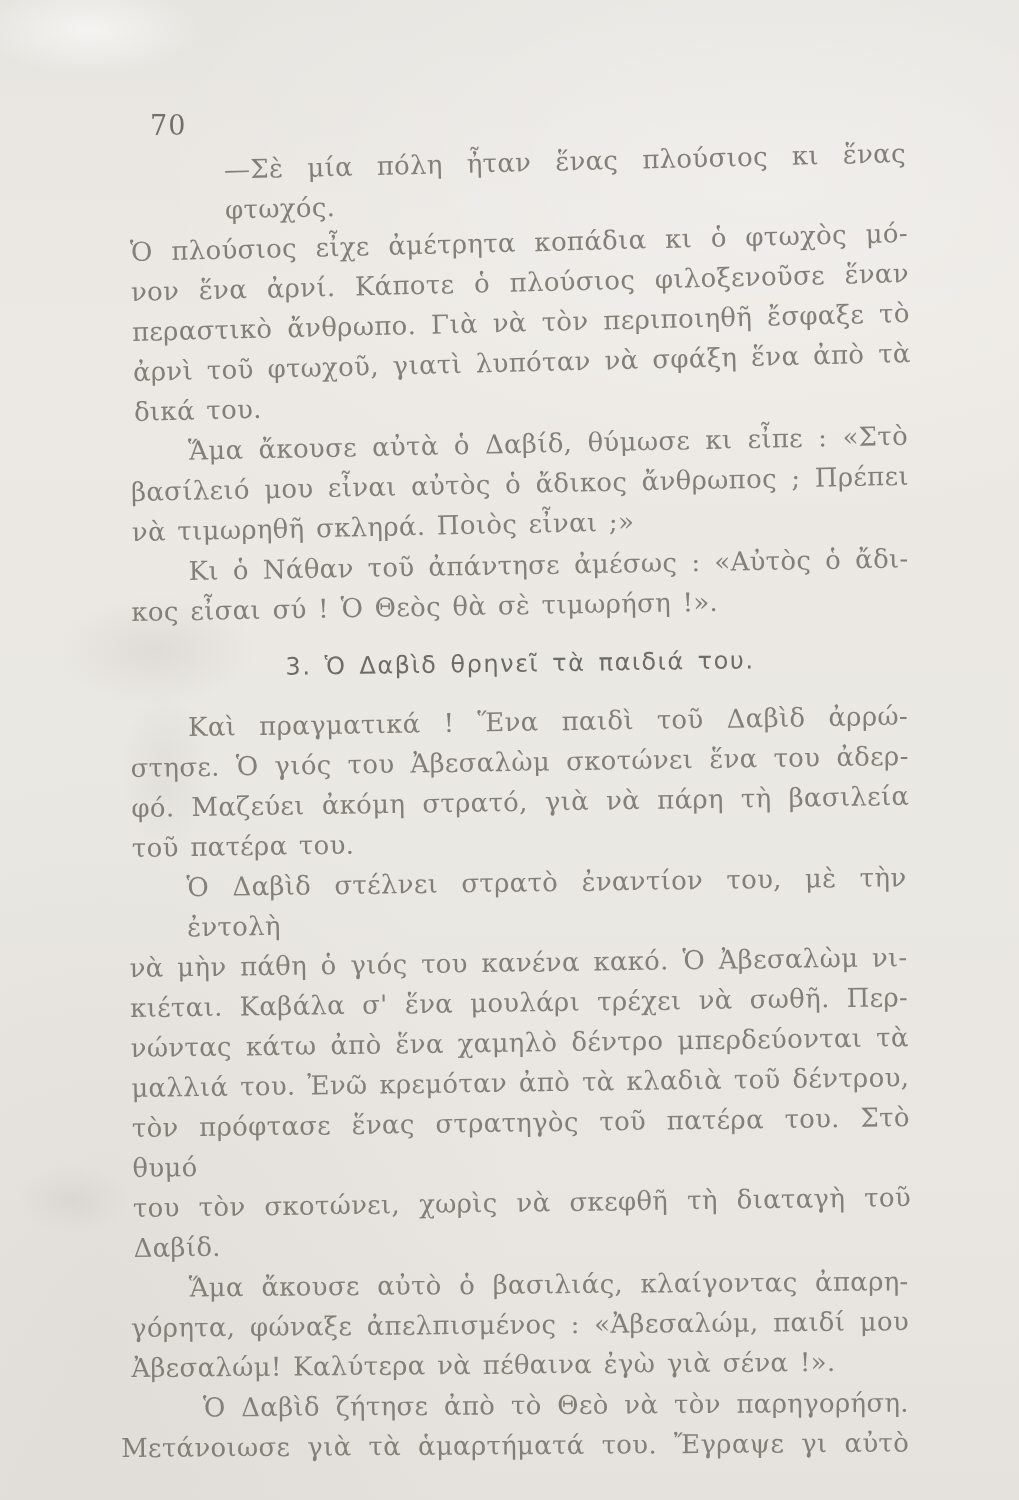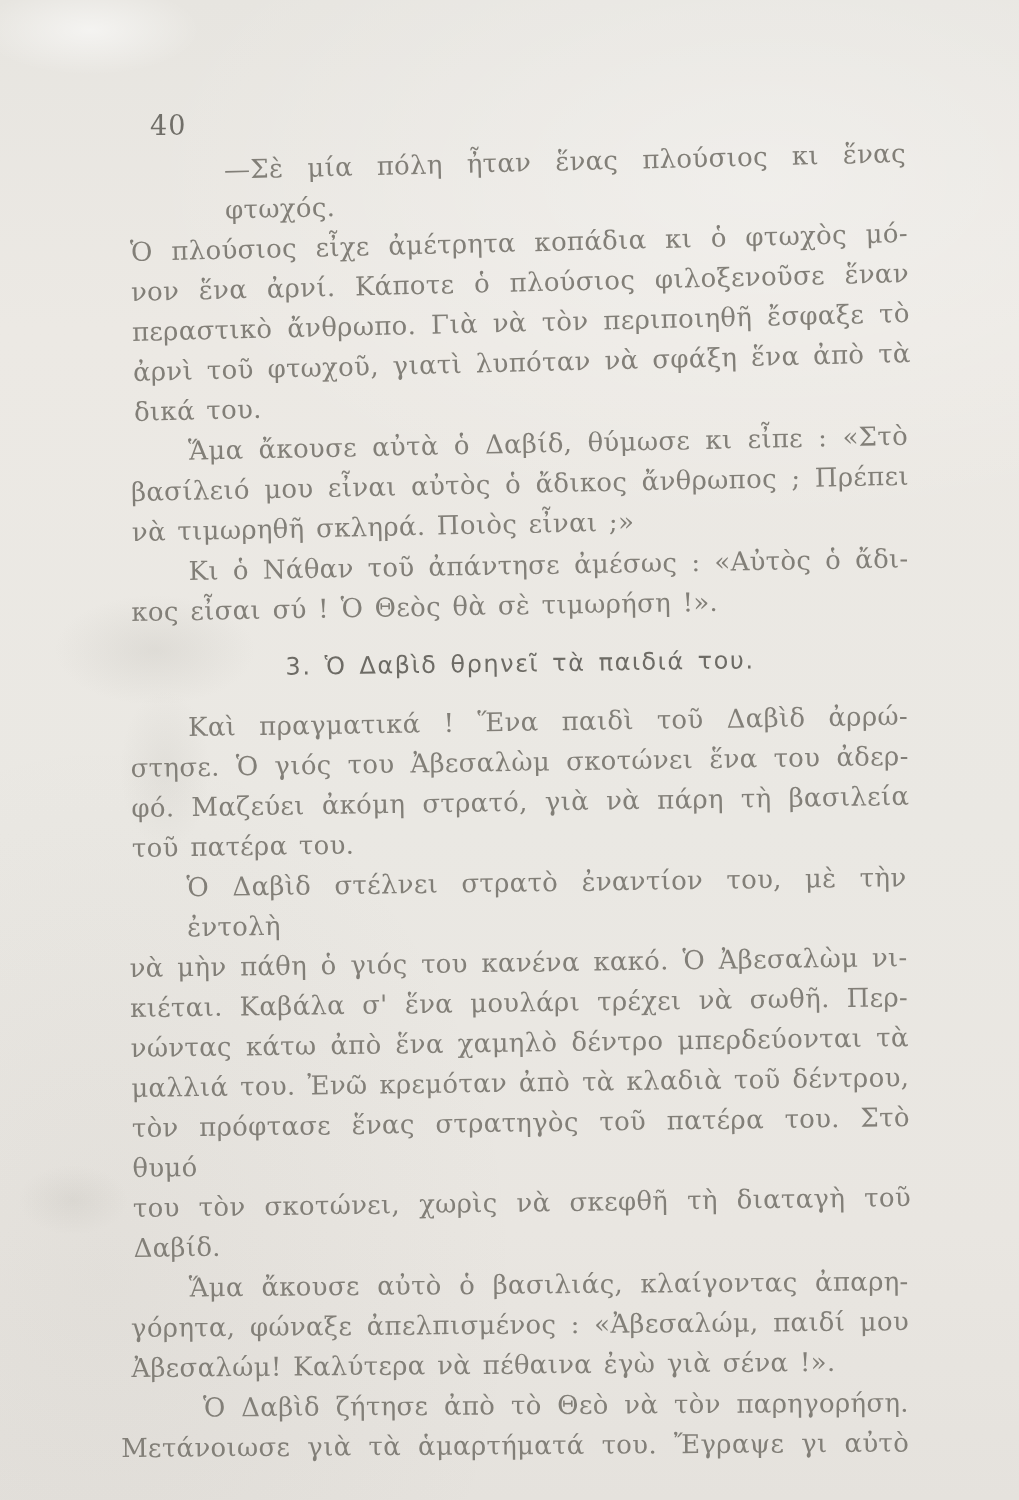--- a/index.html
+++ b/index.html
@@ -67,21 +67,21 @@
 </style>
 </head>
 <body>
 
 <div class="page">
   <div class="artifact a1"></div>
   <div class="artifact a2"></div>
   <div class="artifact a3"></div>
   <div class="artifact a4"></div>
 
-  <div class="page-number">40</div>
+  <div class="page-number">70</div>
 
   <div class="text-block">
       <div class="block paragraph">
         <div class="line">—Σὲ μία πόλη ἦταν ἕνας πλούσιος κι ἕνας φτωχός.</div>
         <div class="line">Ὁ πλούσιος εἶχε ἀμέτρητα κοπάδια κι ὁ φτωχὸς μό-</div>
         <div class="line">νον ἕνα ἀρνί. Κάποτε ὁ πλούσιος φιλοξενοῦσε ἕναν</div>
         <div class="line">περαστικὸ ἄνθρωπο. Γιὰ νὰ τὸν περιποιηθῆ ἔσφαξε τὸ</div>
         <div class="line">ἀρνὶ τοῦ φτωχοῦ, γιατὶ λυπόταν νὰ σφάξη ἕνα ἀπὸ τὰ</div>
         <div class="line nj">δικά του.</div>
       </div>

